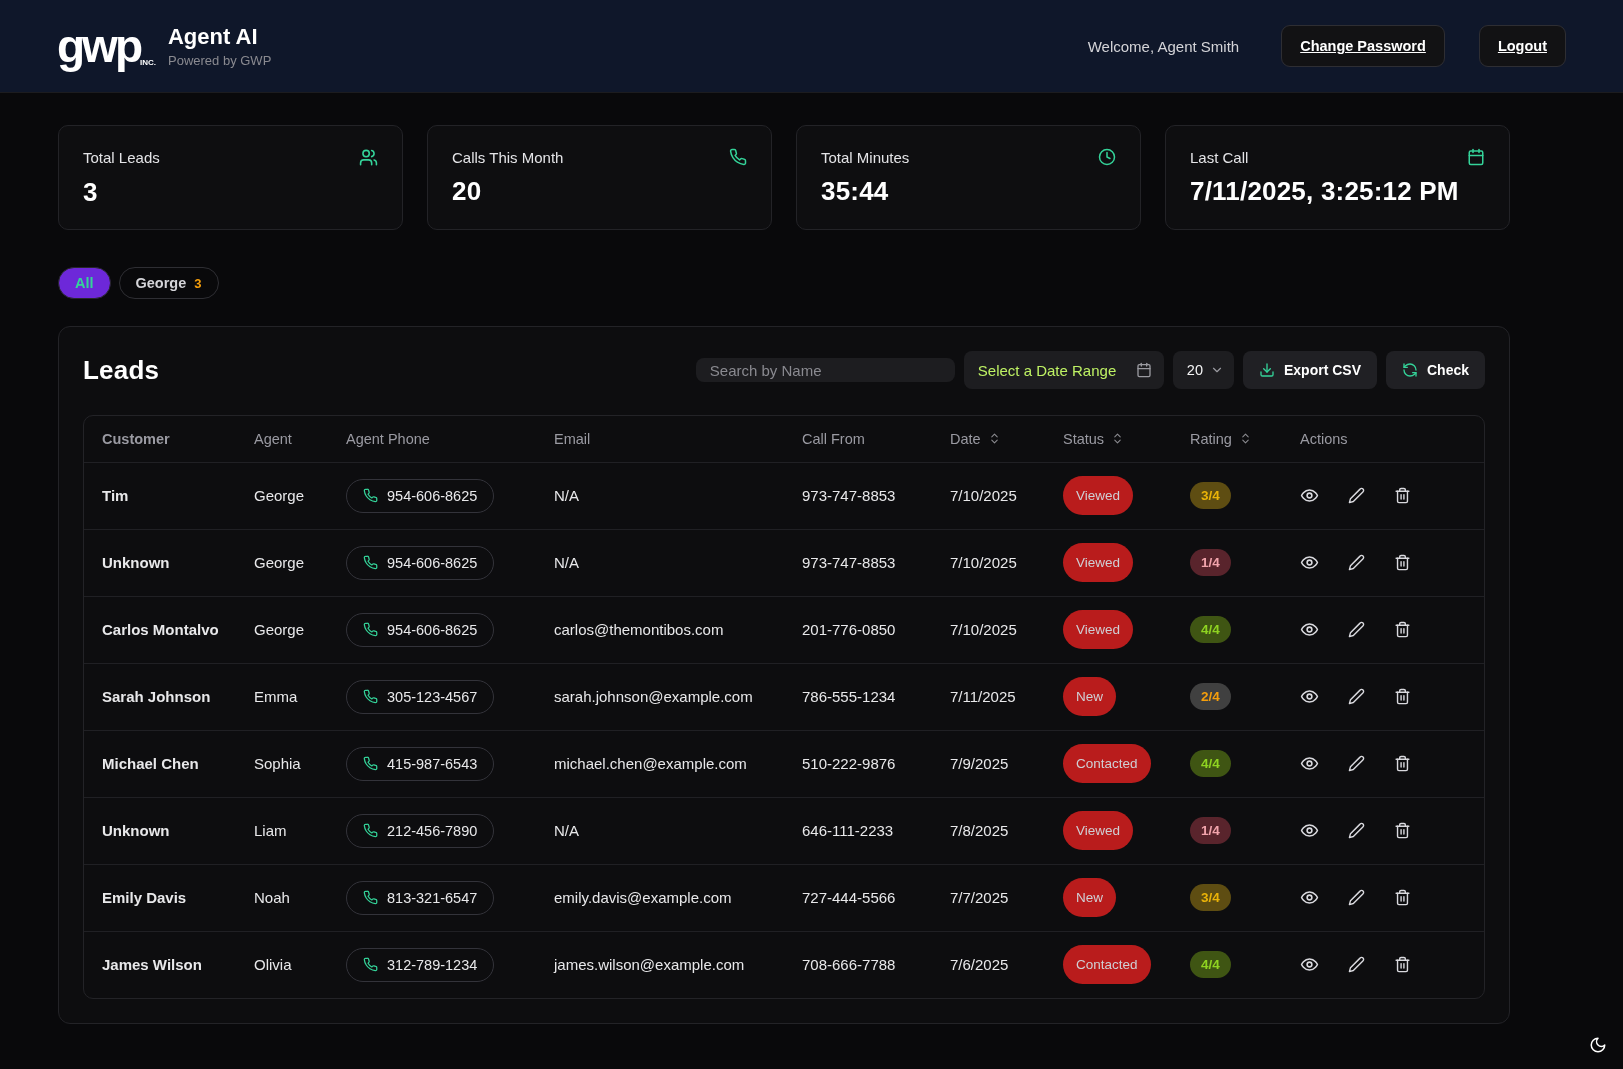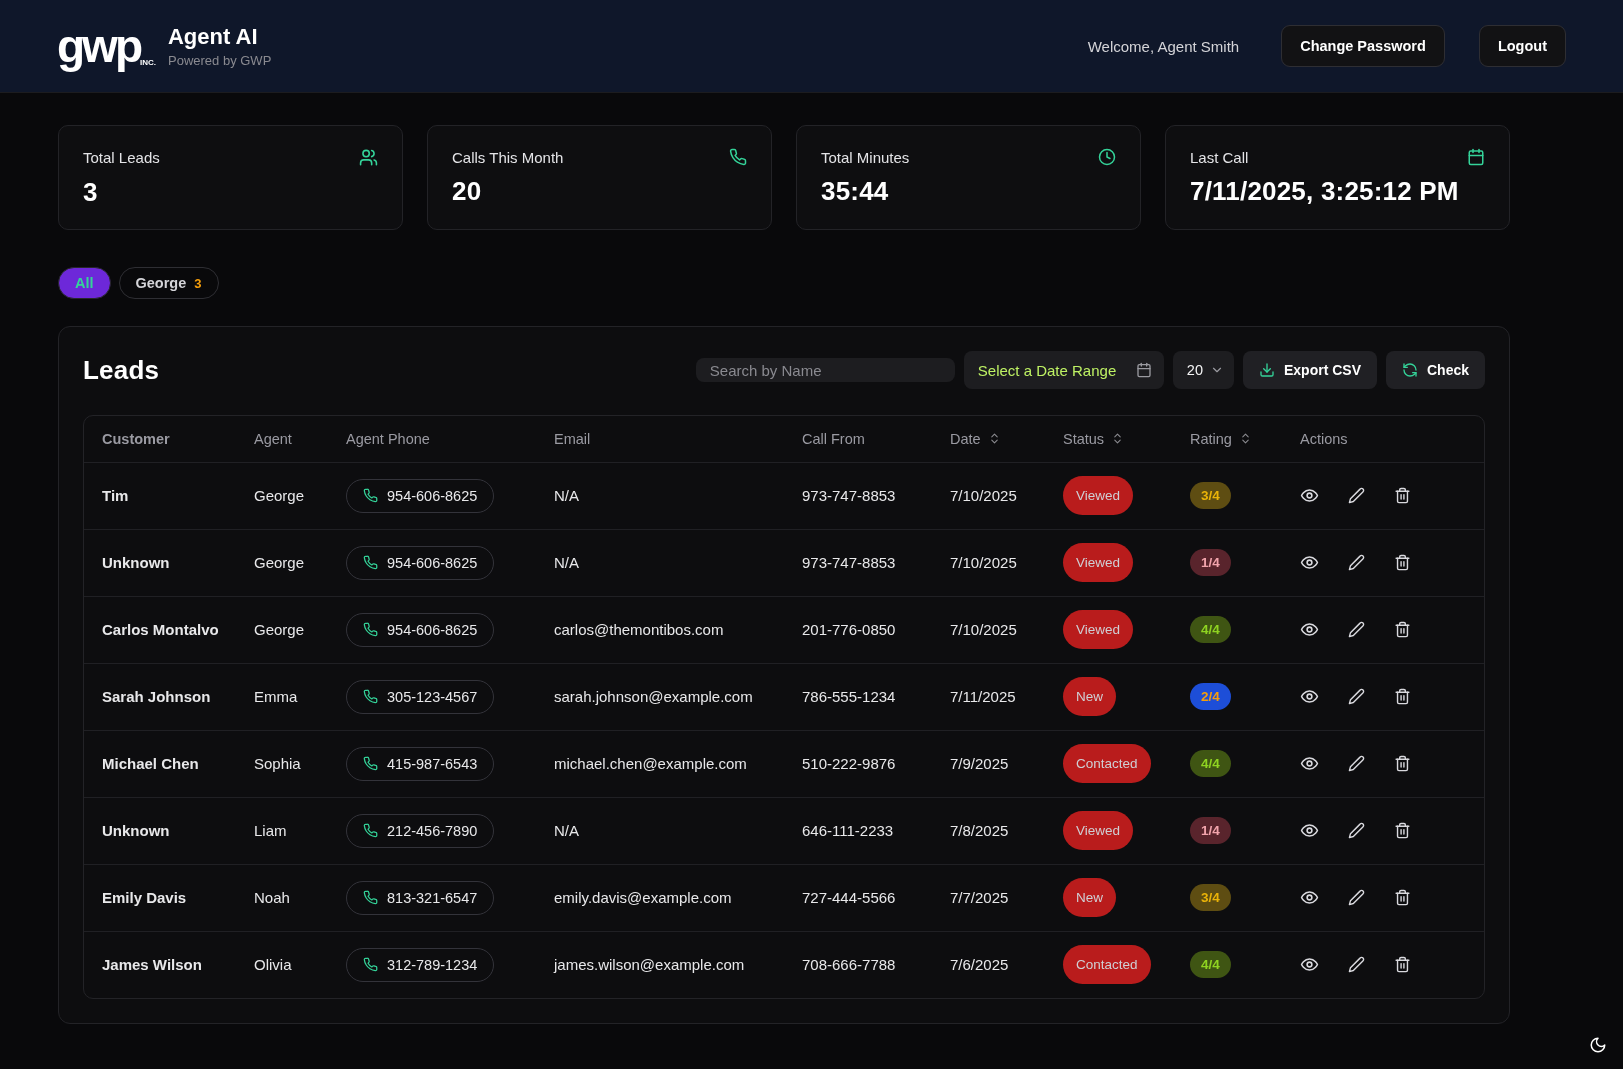--- a/index.html
+++ b/index.html
@@ -24,21 +24,21 @@
   .topbar{height:93px;background:#0f172a;border-bottom:1px solid #1c1c1f;
     display:flex;align-items:center;justify-content:space-between;padding:0 57px 0 57px;}
   .brand{display:flex;align-items:center;gap:14px;}
   .logo{font-weight:800;font-size:46px;line-height:.8;letter-spacing:-3px;color:#fff;position:relative;padding-right:14px;}
   .logo .inc{position:absolute;right:-2px;bottom:-2px;font-size:8px;letter-spacing:0;font-weight:700;color:#fff;}
   .app-title{font-size:22px;font-weight:700;color:#fff;line-height:1.2;}
   .app-subtitle{font-size:13px;color:#8a8a90;margin-top:2px;}
   .topbar-right{display:flex;align-items:center;gap:34px;}
   .welcome{font-size:15px;color:var(--text-mid);margin-right:8px;}
   .hdr-btn{background:#121214;border:1px solid #2e2e33;color:#fff;font-weight:700;
-    font-size:14.5px;padding:12px 18px;border-radius:9px;cursor:pointer;font-family:inherit;}
+    font-size:14.5px;padding:12px 18px;border-radius:9px;cursor:pointer;font-family:inherit;text-decoration:underline;}
 
   
   .content{padding:0 113px 0 58px;}
   .stats{display:flex;gap:24px;margin-top:32px;}
   .stat-card{flex:1;background:var(--card-bg);border:1px solid var(--card-border);
     border-radius:10px;padding:22px 24px;height:105px;}
   .stat-top{display:flex;align-items:center;justify-content:space-between;}
   .stat-label{font-size:15px;color:#e4e4e7;}
   .stat-icon{color:var(--accent);}
   .stat-value{font-size:26px;font-weight:800;color:#fff;margin-top:10px;letter-spacing:.2px;}
@@ -450,21 +450,21 @@
                       <path d="M22 16.92v3a2 2 0 0 1-2.18 2 19.79 19.79 0 0 1-8.63-3.07 19.5 19.5 0 0 1-6-6 19.79 19.79 0 0 1-3.07-8.67A2 2 0 0 1 4.11 2h3a2 2 0 0 1 2 1.72 12.84 12.84 0 0 0 .7 2.81 2 2 0 0 1-.45 2.11L8.09 9.91a16 16 0 0 0 6 6l1.27-1.27a2 2 0 0 1 2.11-.45 12.84 12.84 0 0 0 2.81.7A2 2 0 0 1 22 16.92z"></path>
                     </svg>
         </span>
         <span>305-123-4567</span>
       </span>
     </td>
     <td>sarah.johnson@example.com</td>
     <td>786-555-1234</td>
     <td>7/11/2025</td>
     <td><span class="status-badge">New</span></td>
-    <td><span class="rating-badge" style="background: #1d4ed8; color: rgb(245, 158, 11);">2/4</span></td>
+    <td><span class="rating-badge" style="background: #404040; color: rgb(245, 158, 11);">2/4</span></td>
     <td>
       <span class="actions">
         <button class="action-icon">
           <span><svg width="19" height="19" viewBox="0 0 24 24" fill="none" stroke="currentColor" stroke-width="2" stroke-linecap="round" stroke-linejoin="round">
                         <path d="M2 12s3-7 10-7 10 7 10 7-3 7-10 7-10-7-10-7Z"></path>
                         <circle cx="12" cy="12" r="3"></circle>
                       </svg></span>
         </button>
         <button class="action-icon">
           <span><svg width="17" height="17" viewBox="0 0 24 24" fill="none" stroke="currentColor" stroke-width="2" stroke-linecap="round" stroke-linejoin="round">

